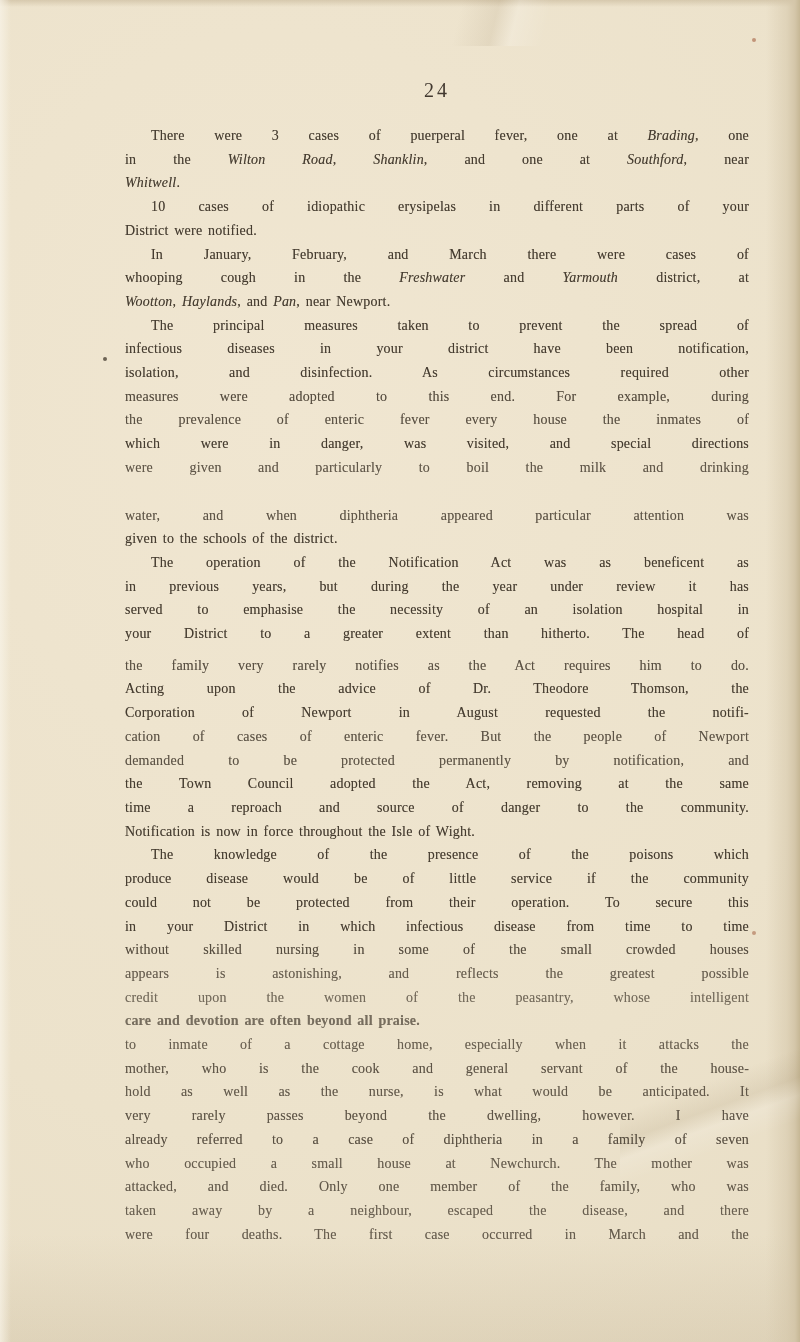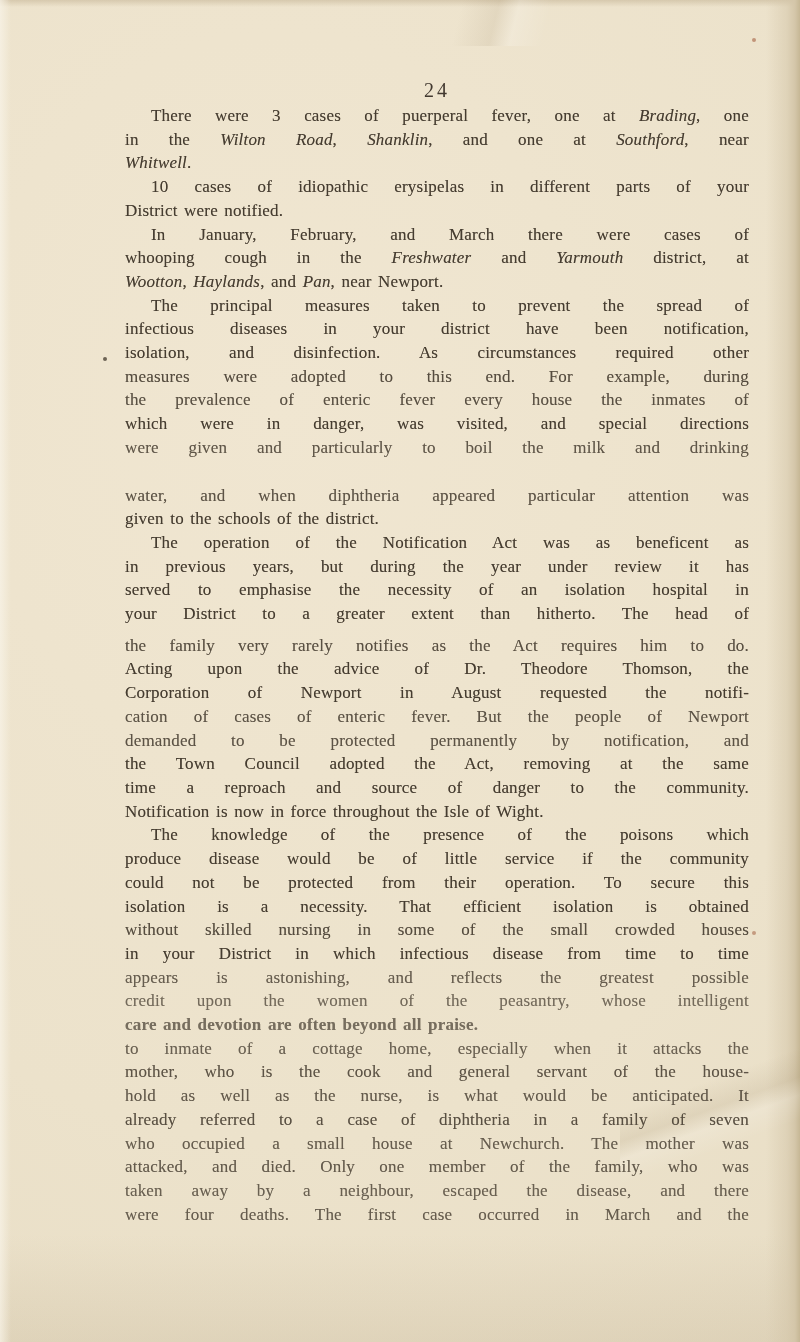--- a/index.html
+++ b/index.html
@@ -26,22 +26,22 @@
   .speck{position:absolute;border-radius:50%;}
   .speck-1{left:103px;top:357px;width:4px;height:4px;background:rgba(66,56,44,0.75);}
   .speck-2{left:752px;top:38px;width:4px;height:4px;background:rgba(158,84,52,0.55);}
   .speck-3{left:752px;top:931px;width:4px;height:4px;background:rgba(158,84,52,0.5);}
 
   .page-number{
     position:absolute;left:125px;top:79px;width:624px;
     text-align:center;font-size:20px;letter-spacing:3px;color:#423930;
   }
   .text-block{
-    position:absolute;left:125px;top:104px;width:624px;
-    font-size:17px;line-height:23.7px;color:#453c30;
+    position:absolute;left:125px;top:124px;width:624px;
+    font-size:14px;line-height:23.7px;color:#453c30;
     letter-spacing:0.2px;word-spacing:2px;
   }
   .paragraph{margin:0;}
   .line{
     text-align:justify;text-align-last:justify;
     white-space:normal;
     text-shadow:0 0 0.5px rgba(70,60,46,0.45);
   }
   .line.para-end{text-align-last:left;}
   .line.indent{text-indent:26px;}
@@ -96,31 +96,31 @@
         <div class="line" style="opacity: 0.86;"><span>cation of cases of enteric fever.  But the people of Newport</span></div>
         <div class="line" style="opacity: 0.86;"><span>demanded to be protected permanently by notification, and</span></div>
         <div class="line"><span>the Town Council adopted the Act, removing at the same</span></div>
         <div class="line"><span>time a reproach and source of danger to the community.</span></div>
         <div class="line para-end"><span>Notification is now in force throughout the Isle of Wight.</span></div>
       </div>
       <div class="paragraph">
         <div class="line indent"><span>The knowledge of the presence of the poisons which</span></div>
         <div class="line"><span>produce disease would be of little service if the community</span></div>
         <div class="line"><span>could not be protected from their operation.  To secure this</span></div>
-        <div class="line"><span>isolation is a necessity.  That efficient isolation is obtained</span></div>
+        <div class="line"><span>in your District in which infectious disease from time to time</span></div>
         <div class="line" style="opacity: 0.9;"><span>without skilled nursing in some of the small crowded houses</span></div>
-        <div class="line"><span>in your District in which infectious disease from time to time</span></div>
         <div class="line" style="opacity: 0.8;"><span>appears is astonishing, and reflects the greatest possible</span></div>
         <div class="line" style="opacity: 0.72;"><span>credit upon the women of the peasantry, whose intelligent</span></div>
         <div class="line para-end" style="opacity: 0.7; font-weight: bold;"><span>care and devotion are often beyond all praise.</span></div>
       </div>
       <div class="paragraph">
         <div class="line" style="opacity: 0.78;"><span>to inmate of a cottage home, especially when it attacks the</span></div>
         <div class="line" style="opacity: 0.85;"><span>mother, who is the cook and general servant of the house-</span></div>
         <div class="line" style="opacity: 0.82;"><span>hold as well as the nurse, is what would be anticipated.  It</span></div>
+        <div class="line" style="opacity: 0.85;"><span>very rarely passes beyond the dwelling, however.  I have</span></div>
         <div class="line" style="opacity: 0.88;"><span>already referred to a case of diphtheria in a family of seven</span></div>
         <div class="line" style="opacity: 0.8;"><span>who occupied a small house at Newchurch.  The mother was</span></div>
         <div class="line" style="opacity: 0.82;"><span>attacked, and died.  Only one member of the family, who was</span></div>
         <div class="line" style="opacity: 0.78;"><span>taken away by a neighbour, escaped the disease, and there</span></div>
         <div class="line" style="opacity: 0.8;"><span>were four deaths.  The first case occurred in March and the</span></div>
       </div>
     </div>
 </div>
 
 </body></html>

